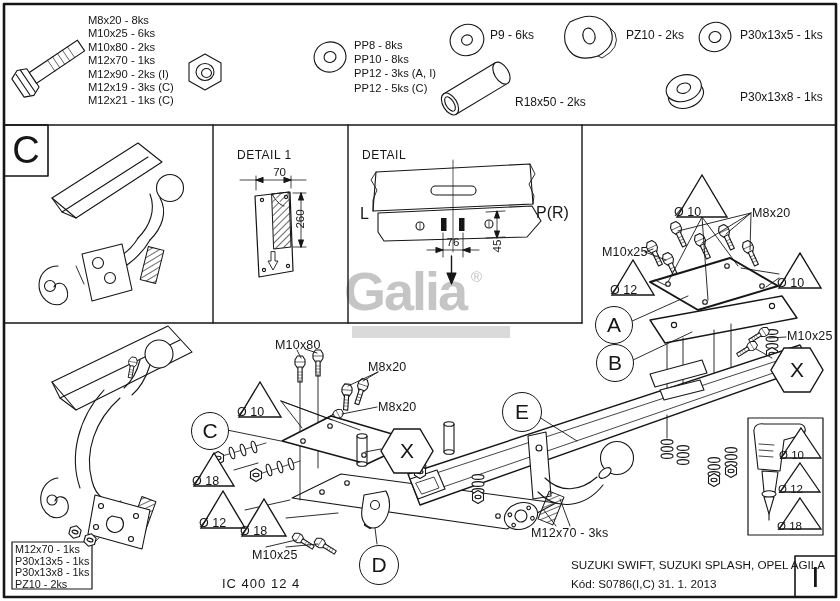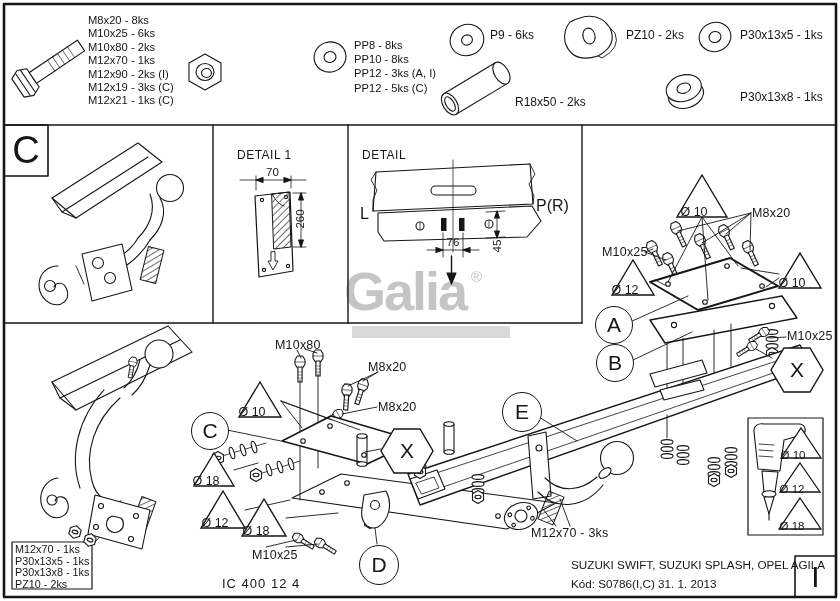--- a/index.html
+++ b/index.html
@@ -14,21 +14,21 @@
   .list div{white-space:nowrap;font-size:11.2px}
   .lh13 div{line-height:13.4px}
   .lh14 div{line-height:14.2px}
   .sm{font-size:12px;white-space:nowrap}
   .lbl{font-size:12.5px;white-space:nowrap;letter-spacing:.2px}
   .dim{font-size:11.5px;white-space:nowrap}
   .ttl{font-size:12px;letter-spacing:.5px;white-space:nowrap}
   .big{font-size:16px;white-space:nowrap}
   .tri{position:absolute}
   .tri svg{position:absolute;left:0;top:0}
-  .tri span{position:absolute;left:0;right:16px;bottom:1px;text-align:center;font-size:12.5px}
+  .tri span{position:absolute;left:0;right:16px;bottom:1px;font-size:12.5px}
   .tri.small span{font-size:11.5px;bottom:0}
   .circ{position:absolute;border:1.6px solid #161616;border-radius:50%;background:#fff;
         display:flex;align-items:center;justify-content:center;font-size:21px}
   .hexa{position:absolute}
   .hexa svg{position:absolute;left:0;top:0}
   .hexa span{position:absolute;left:0;right:0;top:0;bottom:0;display:flex;align-items:center;justify-content:center;font-size:21px}
   .letterbox{display:flex;align-items:center;justify-content:center}
   .rot{transform:rotate(-90deg)}
 </style>
 </head>
@@ -403,26 +403,26 @@
   <div class="abs z2 sm" style="left:515px;top:95px">R18x50 - 2ks</div>
   <div class="abs z2 sm" style="left:626px;top:28px">PZ10 - 2ks</div>
   <div class="abs z2 sm" style="left:740px;top:28px">P30x13x5 - 1ks</div>
   <div class="abs z2 sm" style="left:740px;top:90px">P30x13x8 - 1ks</div>
 
   <div class="abs z2 letterbox" style="left:4px;top:125px;width:44px;height:51px;font-size:38px">C</div>
   <div class="abs z2 letterbox" style="left:795px;top:556px;width:41px;height:41px;font-size:30px">I</div>
 
 
   <div class="abs z2 ttl" style="left:237px;top:148px">DETAIL 1</div>
-  <div class="abs z2 dim" style="left:266px;top:166px;width:20px;text-align:left">70</div>
+  <div class="abs z2 dim" style="left:266px;top:166px;width:20px;text-align:right">70</div>
   <div class="abs z2 dim rot" style="left:287px;top:213px;width:26px;text-align:center">260</div>
 
   <div class="abs z2 ttl" style="left:362px;top:148px">DETAIL</div>
   <div class="abs z2 big" style="left:360px;top:205px">L</div>
-  <div class="abs z2 big" style="left:536px;top:197px">P(R)</div>
+  <div class="abs z2 big" style="left:536px;top:204px">P(R)</div>
   <div class="abs z2 dim" style="left:443px;top:236px;width:20px;text-align:center">76</div>
   <div class="abs z2 dim rot" style="left:487px;top:240px;width:20px;text-align:center">45</div>
 
   <div class="tri z2" style="left:674px;top:172px;width:56px;height:48px">
     <svg width="56" height="48">
         <polygon points="28,3 53,45 3,45" fill="#fff" stroke="#161616" stroke-width="1.4"></polygon>
       </svg>
     <span>Ø 10</span>
   </div>
   <div class="tri z2" style="left:610px;top:258px;width:46px;height:40px">

